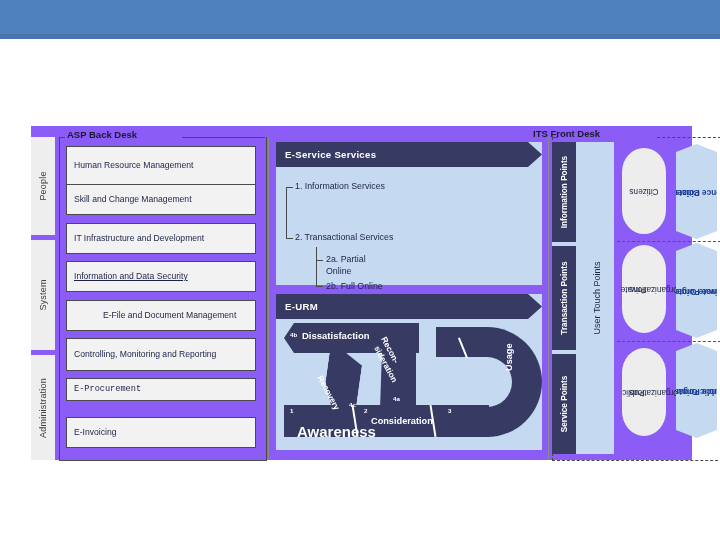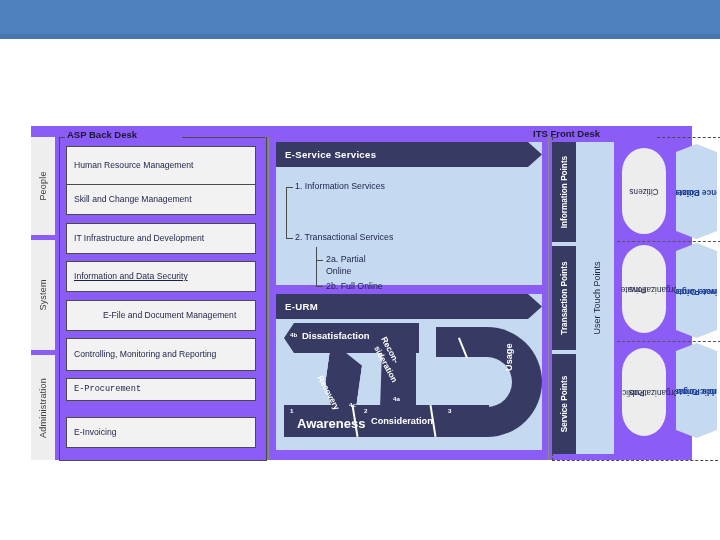--- a/index.html
+++ b/index.html
@@ -215,21 +215,21 @@
           <div class="cy-label" style="left:26px;top:11px;font-size:9.5px;">Dissatisfaction</div>
 
           <div class="rot-lbl" style="left:44px;top:52px;font-size:8.4px;transform:rotate(62deg);transform-origin:left center;">Recovery</div>
           <div class="num" style="left:73px;top:82px;">4c</div>
 
           <div class="rot-lbl" style="left:112px;top:16px;font-size:8.4px;transform:rotate(62deg);transform-origin:left top;">Recon-</div>
           <div class="rot-lbl" style="left:105px;top:25px;font-size:8.4px;transform:rotate(62deg);transform-origin:left top;">sideration</div>
           <div class="num" style="left:117px;top:76px;">4a</div>
 
           <div class="num" style="left:14px;top:88px;">1</div>
-          <div class="cy-label" style="left:21px;top:97px;font-size:13px;">Awareness</div>
+          <div class="cy-label" style="left:21px;top:104px;font-size:15px;">Awareness</div>
 
           <div class="num" style="left:88px;top:88px;">2</div>
           <div class="cy-label" style="left:95px;top:97px;font-size:9.2px;">Consideration</div>
 
           <div class="num" style="left:172px;top:88px;">3</div>
           <div class="rot-lbl" style="left:228px;top:52px;font-size:9.2px;transform:rotate(-90deg);transform-origin:left top;">Usage</div>
         </div>
       </div>
     </div>
 

